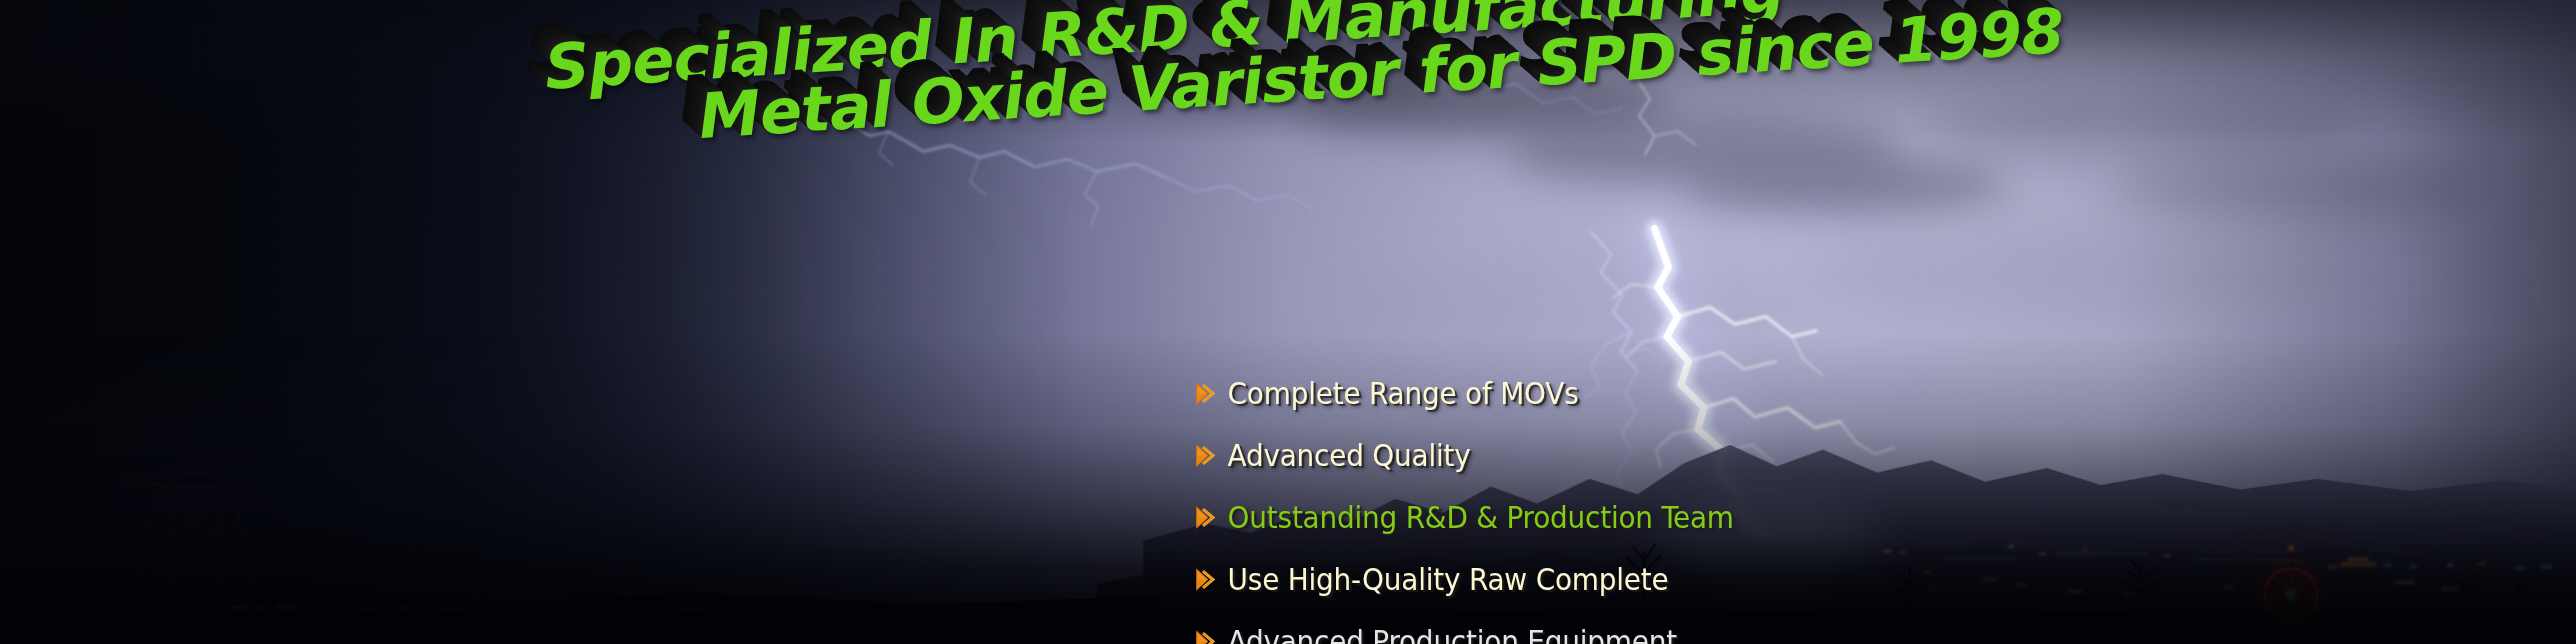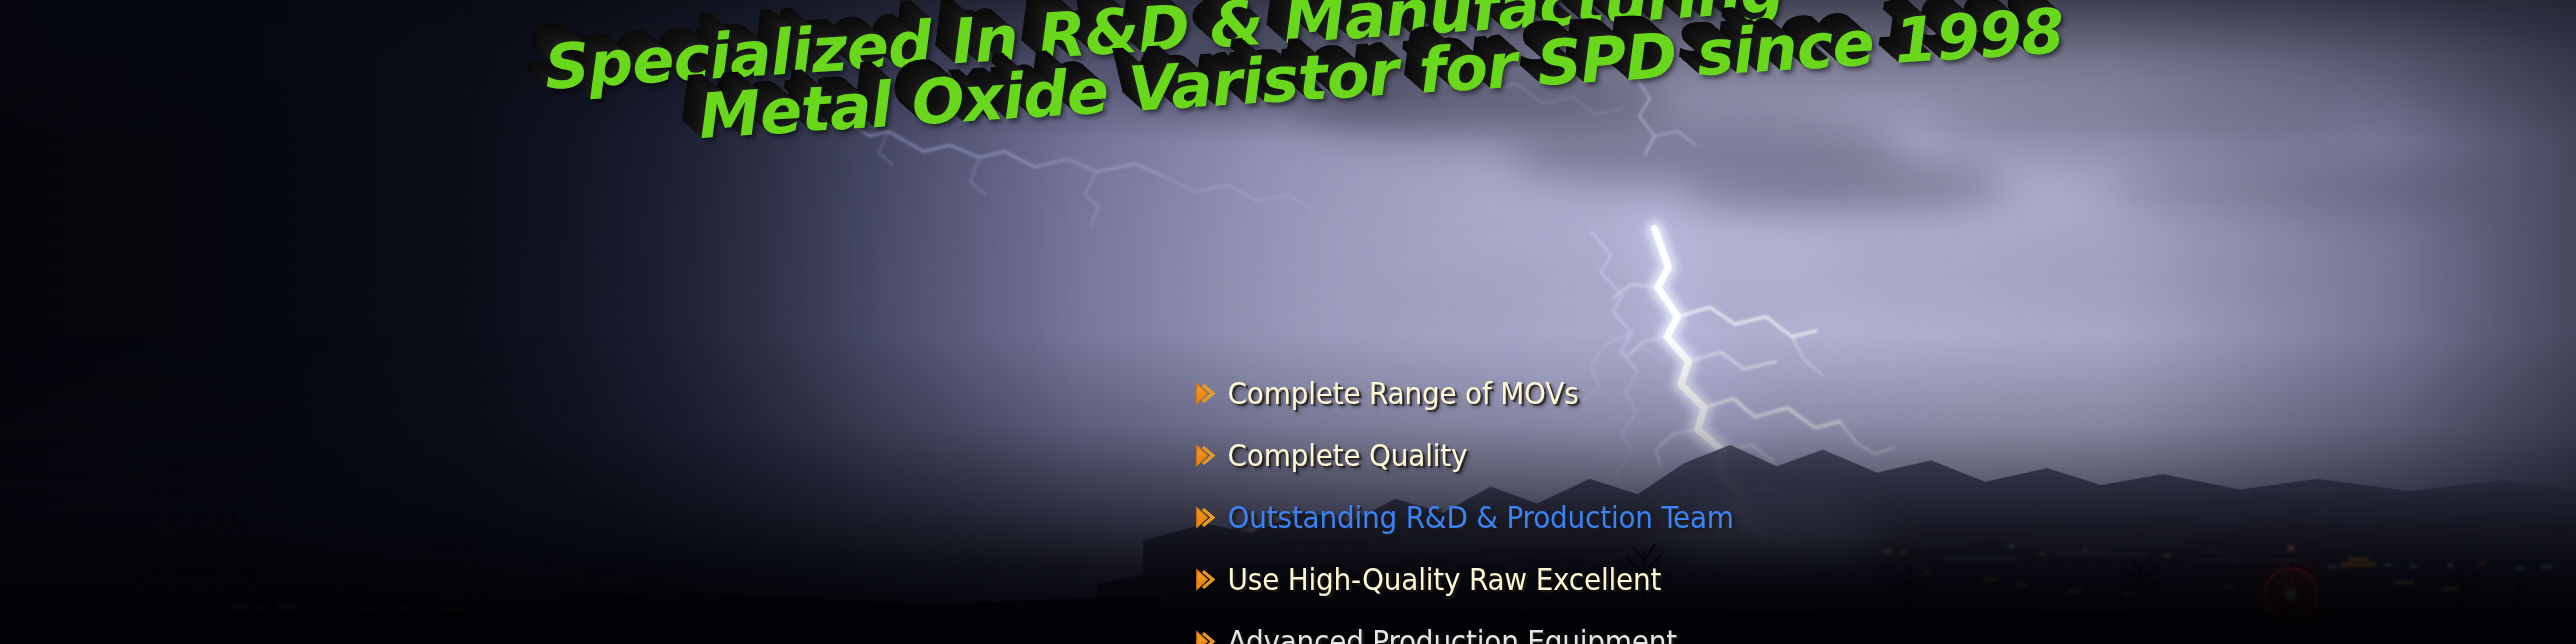--- a/index.html
+++ b/index.html
@@ -411,43 +411,43 @@
   </div>
 
   <div class="bullet-row">
     <svg class="chev" viewBox="0 0 26 30">
       <polygon points="1,2 15,15 1,28" fill="#f2941b"></polygon>
       <polygon points="1,2 15,15 1,28" fill="none" stroke="#d9760d" stroke-width="1.4"></polygon>
       <polyline points="9,4 22,15 9,26" fill="none" stroke="#f7a827" stroke-width="4" stroke-linejoin="miter"></polyline>
       <polyline points="9,4 22,15 9,26" fill="none" stroke="#e07b10" stroke-width="1.2" stroke-linejoin="miter"></polyline>
       <polygon points="1,15 15,15 1,28" fill="#e5840f" opacity=".75"></polygon>
     </svg>
-    <div class="bullet-text" style="color: rgb(253, 248, 211);">Complete Quality</div>
+    <div class="bullet-text" style="color: rgb(253, 248, 211);">Advanced Quality</div>
   </div>
 
   <div class="bullet-row">
     <svg class="chev" viewBox="0 0 26 30">
       <polygon points="1,2 15,15 1,28" fill="#f2941b"></polygon>
       <polygon points="1,2 15,15 1,28" fill="none" stroke="#d9760d" stroke-width="1.4"></polygon>
       <polyline points="9,4 22,15 9,26" fill="none" stroke="#f7a827" stroke-width="4" stroke-linejoin="miter"></polyline>
       <polyline points="9,4 22,15 9,26" fill="none" stroke="#e07b10" stroke-width="1.2" stroke-linejoin="miter"></polyline>
       <polygon points="1,15 15,15 1,28" fill="#e5840f" opacity=".75"></polygon>
     </svg>
-    <div class="bullet-text" style="color: #3b82f6;">Outstanding R&amp;D &amp; Production Team</div>
+    <div class="bullet-text" style="color: #84cc16;">Outstanding R&amp;D &amp; Production Team</div>
   </div>
 
   <div class="bullet-row">
     <svg class="chev" viewBox="0 0 26 30">
       <polygon points="1,2 15,15 1,28" fill="#f2941b"></polygon>
       <polygon points="1,2 15,15 1,28" fill="none" stroke="#d9760d" stroke-width="1.4"></polygon>
       <polyline points="9,4 22,15 9,26" fill="none" stroke="#f7a827" stroke-width="4" stroke-linejoin="miter"></polyline>
       <polyline points="9,4 22,15 9,26" fill="none" stroke="#e07b10" stroke-width="1.2" stroke-linejoin="miter"></polyline>
       <polygon points="1,15 15,15 1,28" fill="#e5840f" opacity=".75"></polygon>
     </svg>
-    <div class="bullet-text" style="color: rgb(253, 248, 211);">Use High-Quality Raw Excellent</div>
+    <div class="bullet-text" style="color: rgb(253, 248, 211);">Use High-Quality Raw Complete</div>
   </div>
 
   <div class="bullet-row">
     <svg class="chev" viewBox="0 0 26 30">
       <polygon points="1,2 15,15 1,28" fill="#f2941b"></polygon>
       <polygon points="1,2 15,15 1,28" fill="none" stroke="#d9760d" stroke-width="1.4"></polygon>
       <polyline points="9,4 22,15 9,26" fill="none" stroke="#f7a827" stroke-width="4" stroke-linejoin="miter"></polyline>
       <polyline points="9,4 22,15 9,26" fill="none" stroke="#e07b10" stroke-width="1.2" stroke-linejoin="miter"></polyline>
       <polygon points="1,15 15,15 1,28" fill="#e5840f" opacity=".75"></polygon>
     </svg>

